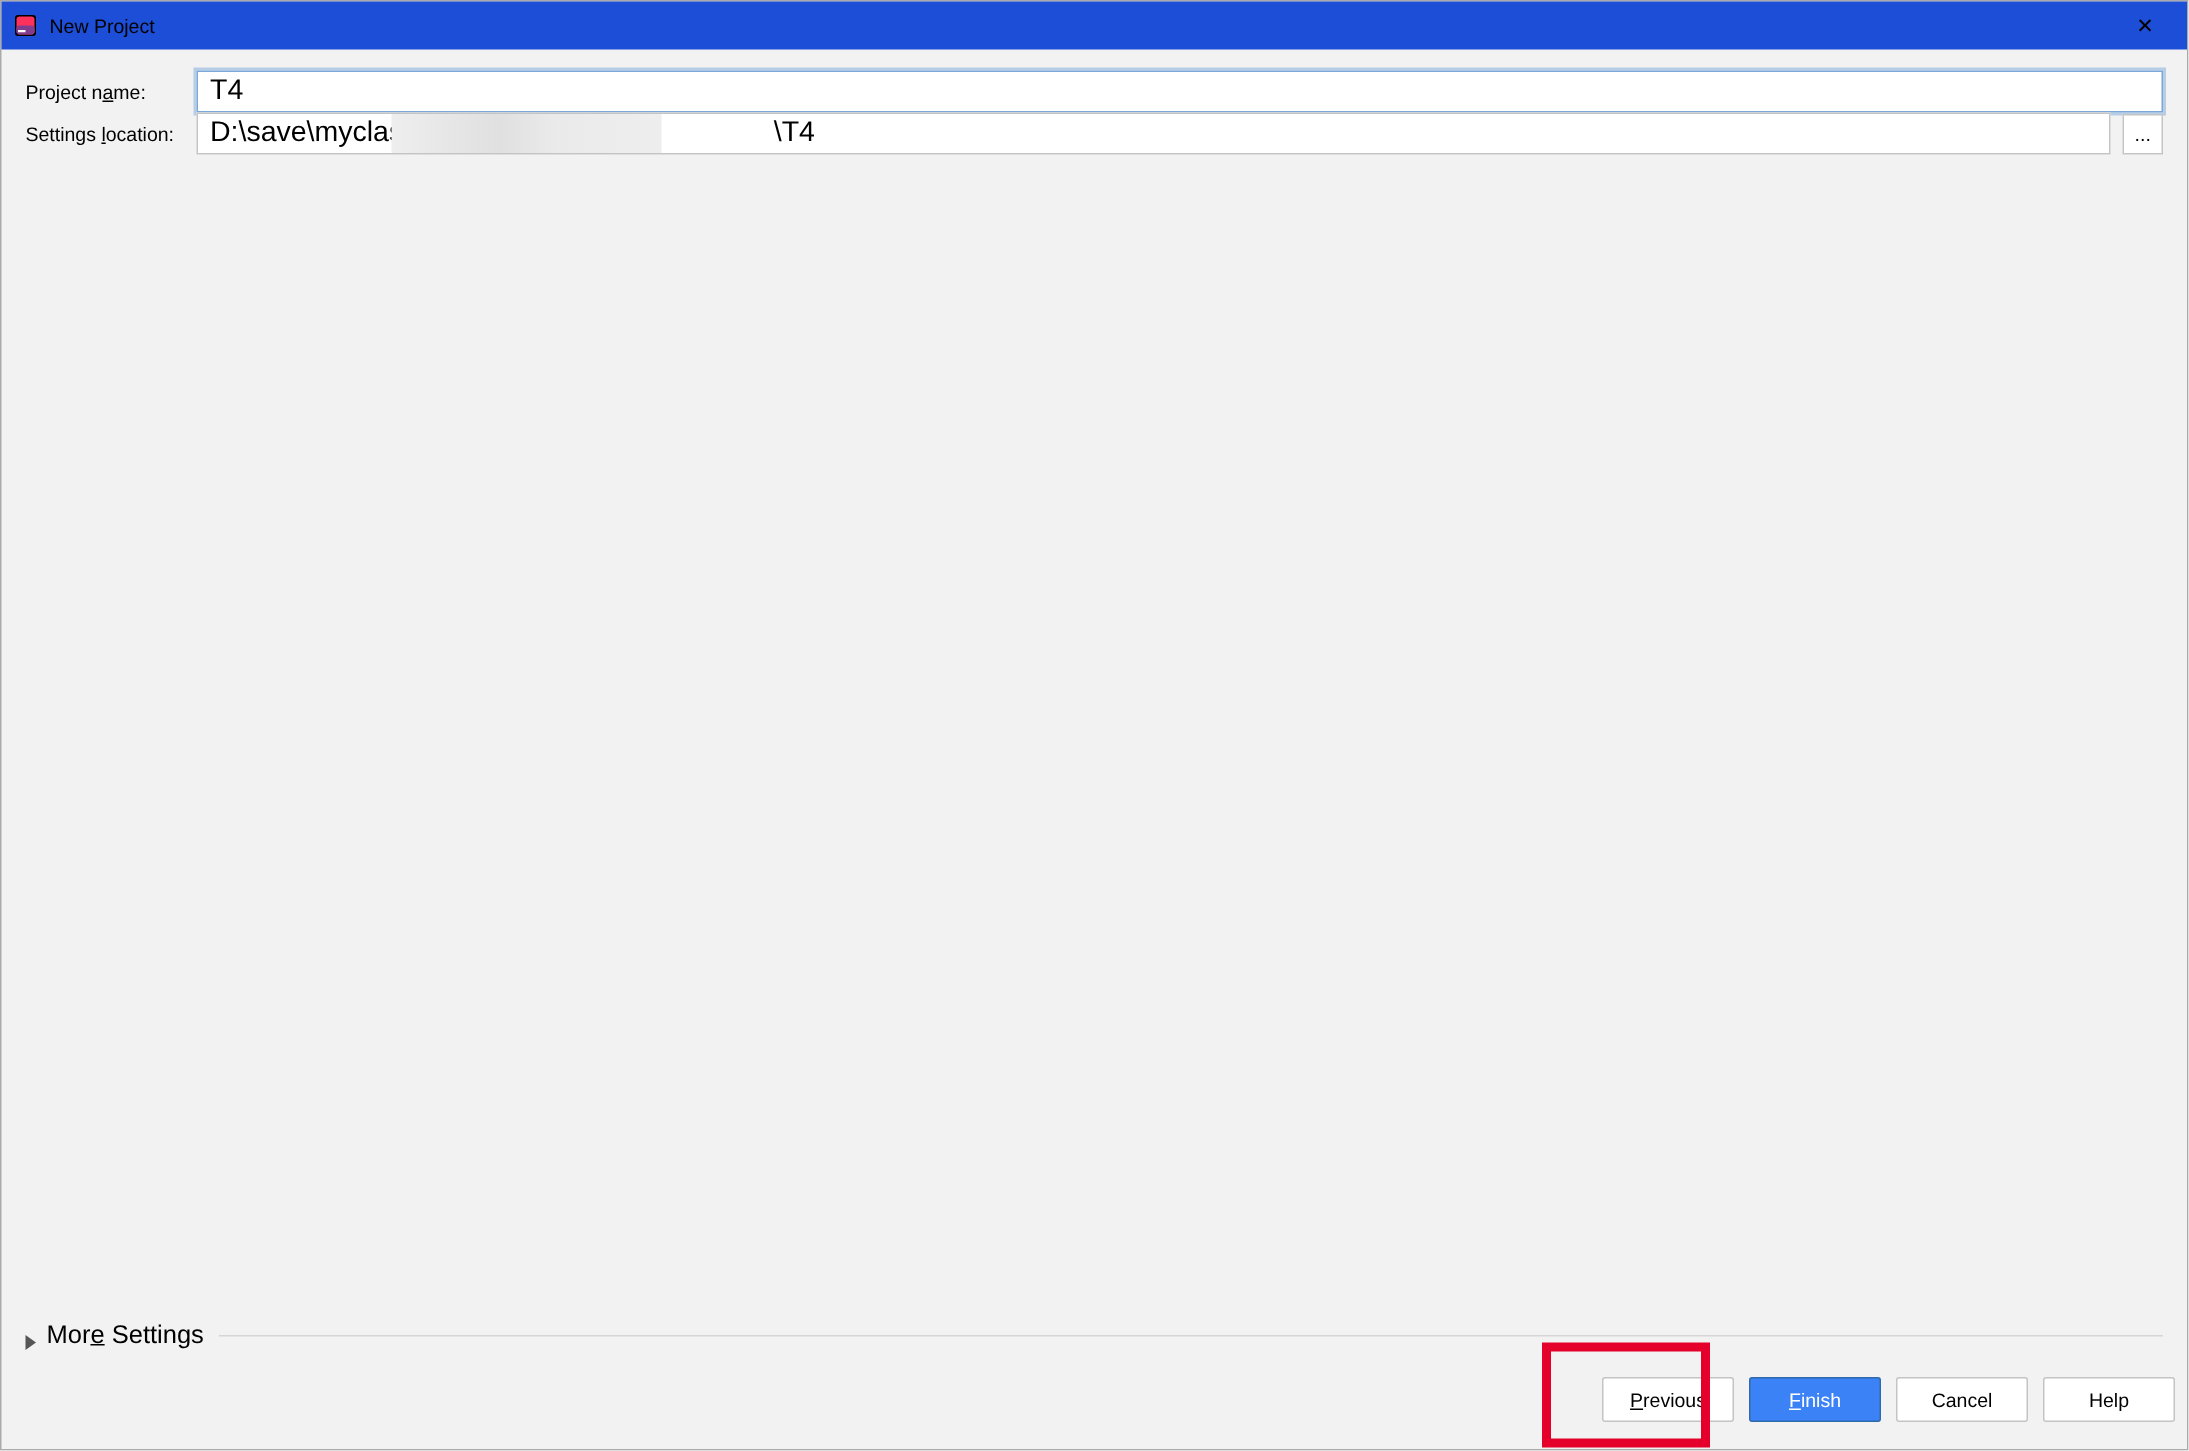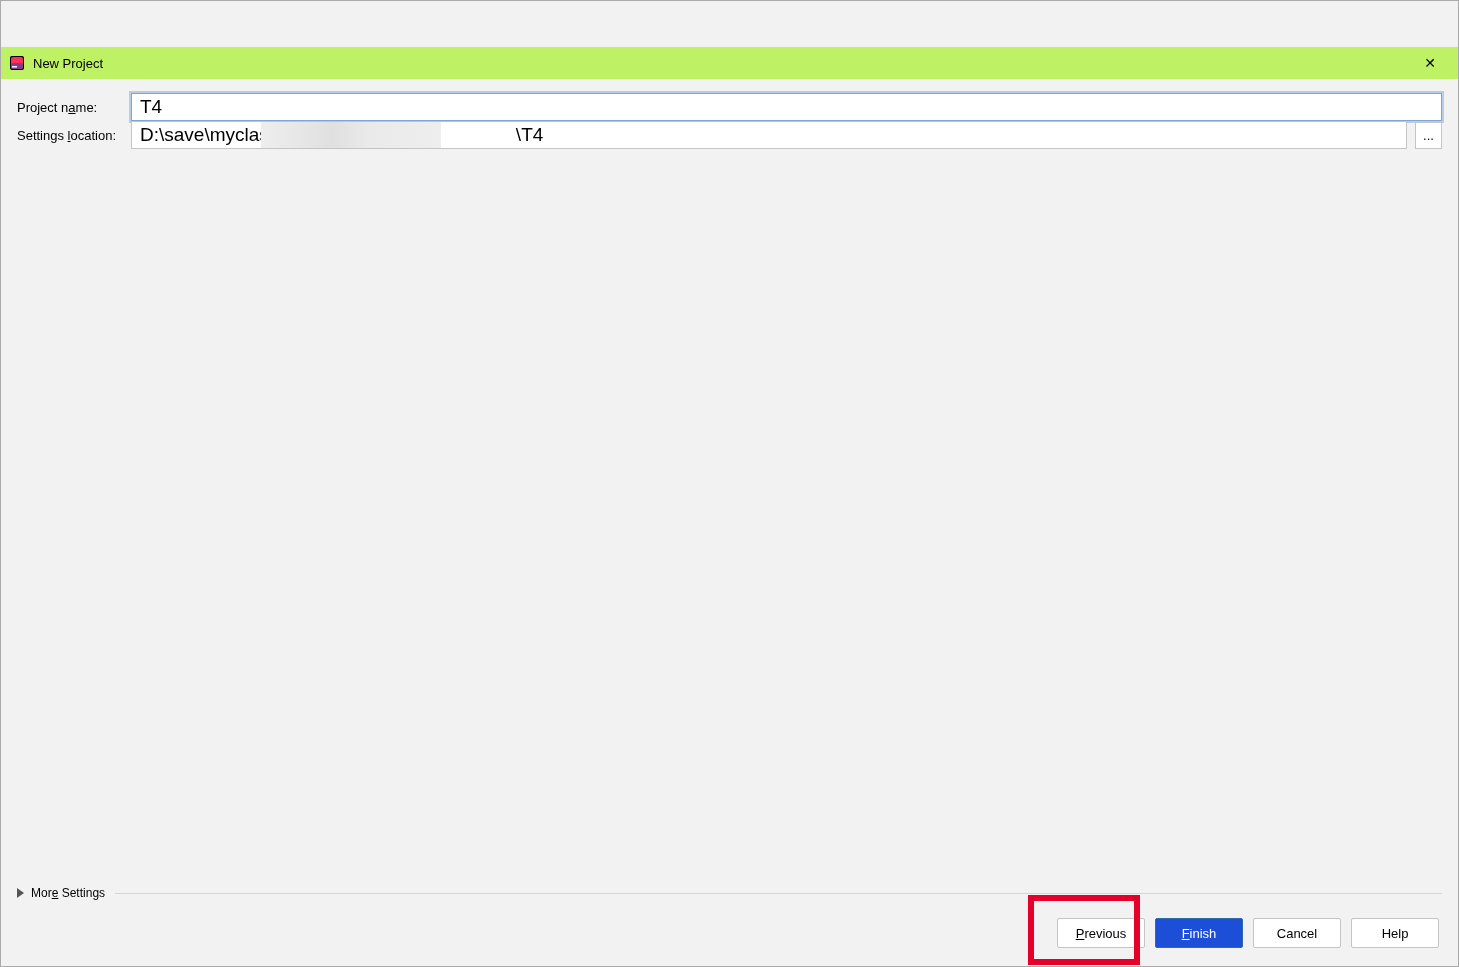--- a/index.html
+++ b/index.html
@@ -18,22 +18,21 @@
       height: 100%;
       display: flex;
       flex-direction: column;
       border: 1px solid #aaa;
     }
     .titlebar {
       height: 32px;
       display: flex;
       align-items: center;
       padding: 0 8px;
-      background: #bef264;
-      margin-top: 46px;
+      background: #1d4ed8;
     }
     .titlebar .appicon {
       width: 16px; height: 16px;
       margin-right: 8px;
       display: inline-flex;
       align-items: center; justify-content: center;
     }
     .titlebar .title { flex: 1; font-size: 13px; }
     .titlebar .close { width: 40px; text-align: center; font-size: 14px; cursor: pointer; }
     .content {
@@ -83,60 +82,60 @@
       background: linear-gradient(90deg,#eee,#e0e0e0 40%,#eaeaea 60%,#eee);
       pointer-events: none;
     }
     .more-settings-row {
       display: flex;
       align-items: center;
       margin-bottom: 18px;
     }
     .more-settings {
       display: inline-flex;
-      align-items: center;
+      align-items: flex-end;
       cursor: pointer;
-      font-size: 12px;
+      font-size: 17px;
       white-space: nowrap;
     }
     .more-settings .tri {
       width: 0; height: 0;
       border-top: 5px solid transparent;
       border-bottom: 5px solid transparent;
       border-left: 7px solid #555;
       margin-right: 7px;
     }
     .more-settings .mn { text-decoration: underline; }
     .more-hr {
       flex: 1;
       height: 1px;
       background: #d6d6d6;
       margin-left: 10px;
     }
     .button-row {
       display: flex;
       justify-content: flex-end;
       align-items: center;
-      padding: 0 19px 18px 16px;
+      padding: 0 8px 18px 16px;
       gap: 10px;
       position: relative;
     }
     .btn {
       min-width: 88px;
       height: 30px;
       border: 1px solid #c4c4c4;
       background: #fff;
       font-size: 13px;
       cursor: pointer;
       border-radius: 2px;
       padding: 0 14px;
     }
     .btn .mn { text-decoration: underline; }
     .btn.primary {
-      background: #1d4ed8;
+      background: #3b82f6;
       border: 1px solid #2f6aab;
       color: #fff;
     }
     .highlight-box {
       position: absolute;
       border: 6px solid #e4002b;
       pointer-events: none;
     }
   </style>
 </head>

